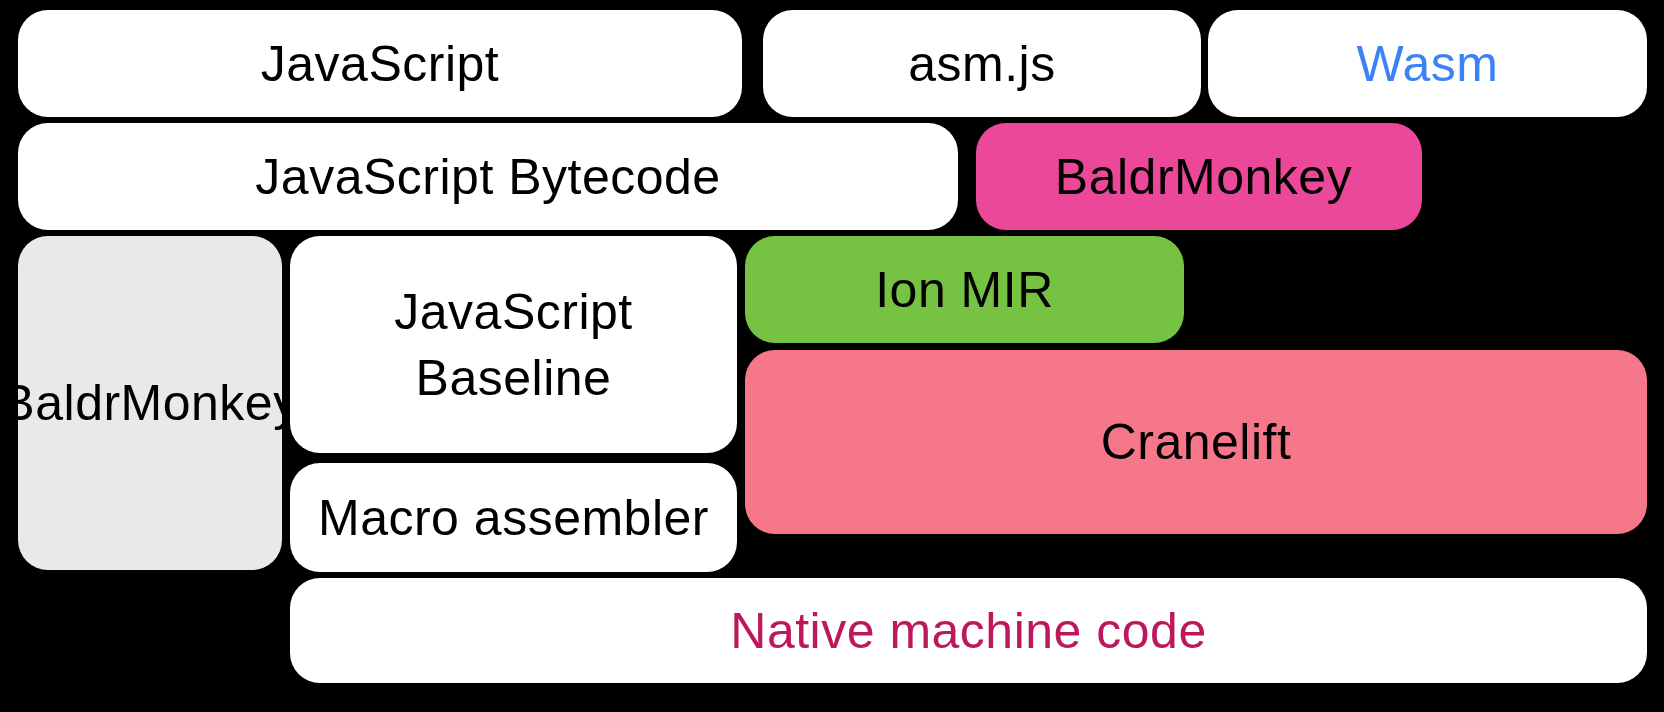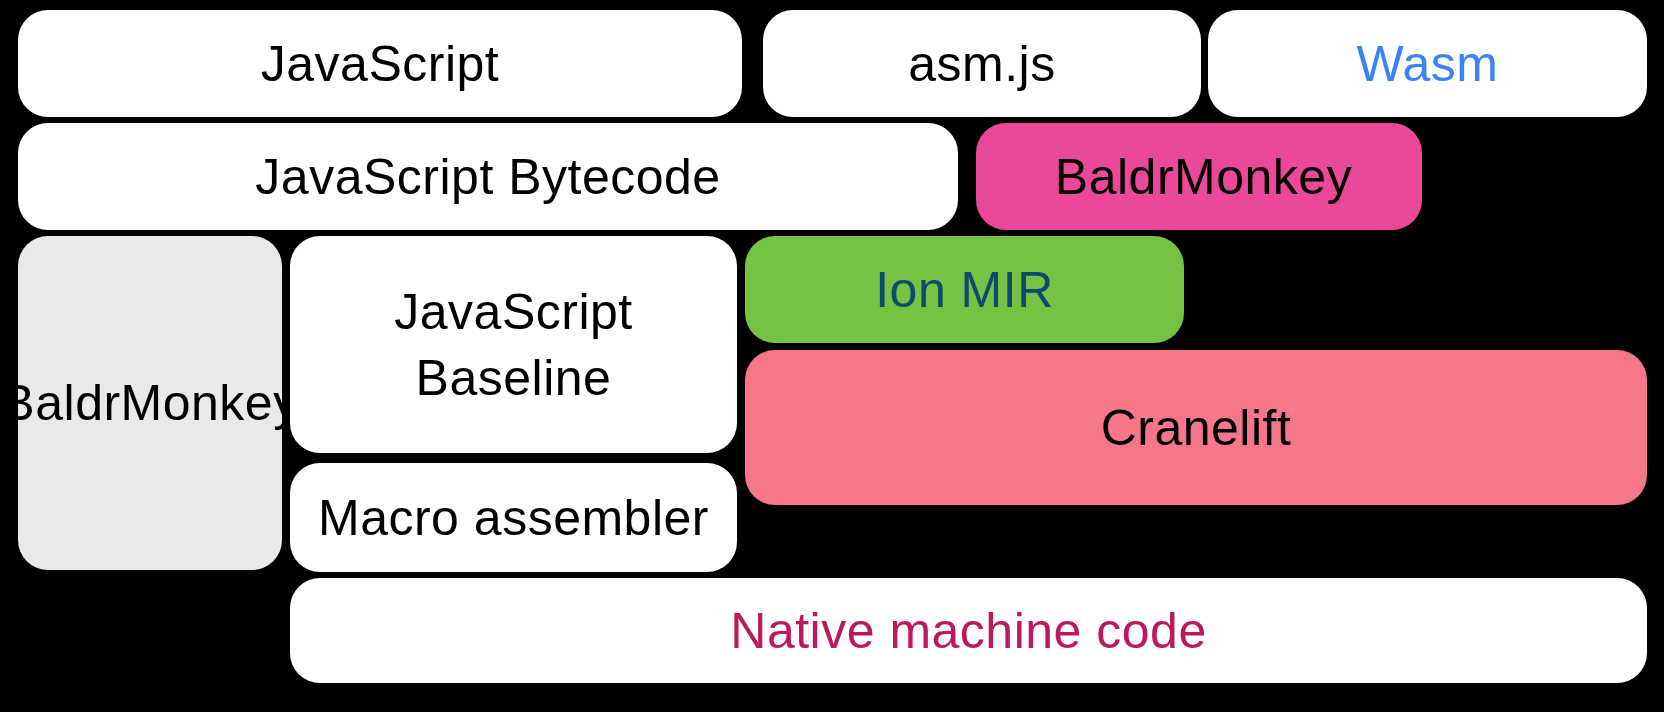--- a/index.html
+++ b/index.html
@@ -52,23 +52,23 @@
     <span class="box-label" style="color: rgb(0, 0, 0);">BaldrMonkey</span>
   </div>
     <div class="box" style="left: 18px; top: 236px; width: 264px; height: 334px; background: rgb(233, 233, 233);">
     <span class="box-label" style="color: rgb(0, 0, 0);">BaldrMonkey</span>
   </div>
     <div class="box" style="left: 290px; top: 236px; width: 447px; height: 217px; background: rgb(255, 255, 255);">
     <span class="box-label" style="color: rgb(0, 0, 0);">JavaScript
 Baseline</span>
   </div>
     <div class="box" style="left: 745px; top: 236px; width: 439px; height: 107px; background: rgb(118, 194, 66);">
-    <span class="box-label" style="color: #0c4a6e;">Ion MIR</span>
+    <span class="box-label" style="color: #000000;">Ion MIR</span>
   </div>
-    <div class="box" style="left: 745px; top: 350px; width: 902px; height: 155px; background: rgb(246, 118, 138);">
+    <div class="box" style="left: 745px; top: 350px; width: 902px; height: 184px; background: rgb(246, 118, 138);">
     <span class="box-label" style="color: rgb(0, 0, 0);">Cranelift</span>
   </div>
     <div class="box" style="left: 290px; top: 463px; width: 447px; height: 109px; background: rgb(255, 255, 255);">
     <span class="box-label" style="color: rgb(0, 0, 0); text-align: center;">Macro assembler</span>
   </div>
     <div class="box" style="left: 290px; top: 578px; width: 1357px; height: 105px; background: rgb(255, 255, 255);">
     <span class="box-label" style="color: #be185d;">Native machine code</span>
   </div>
   </div>
 

